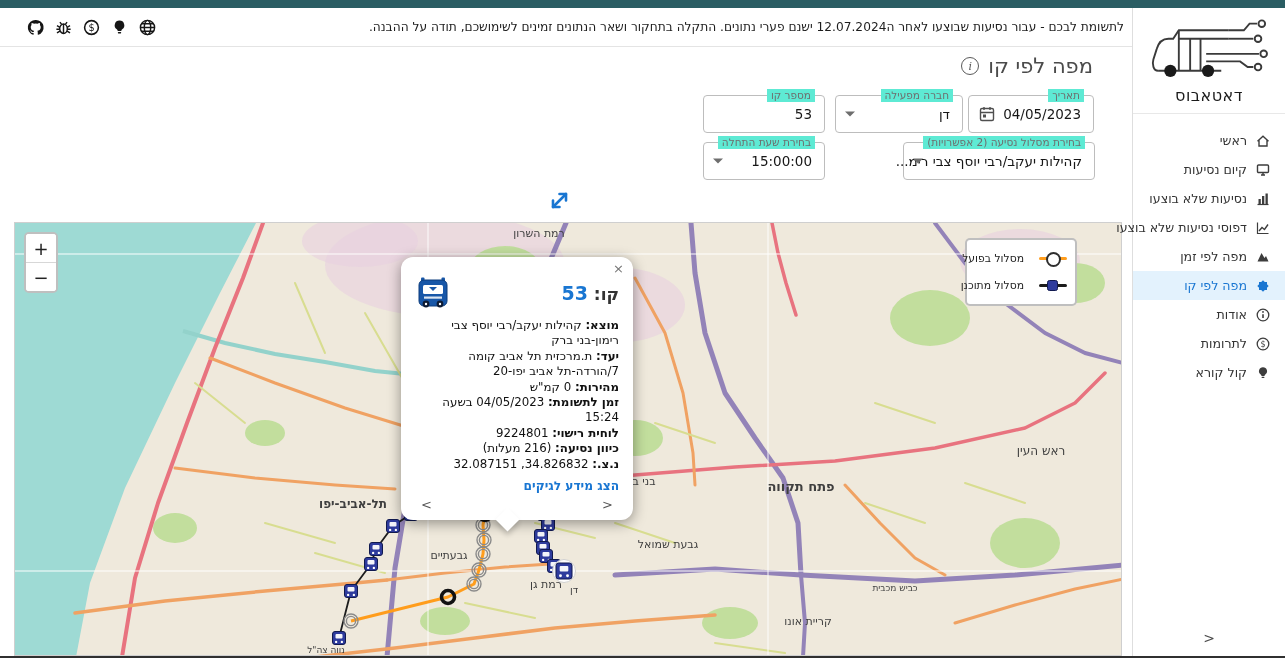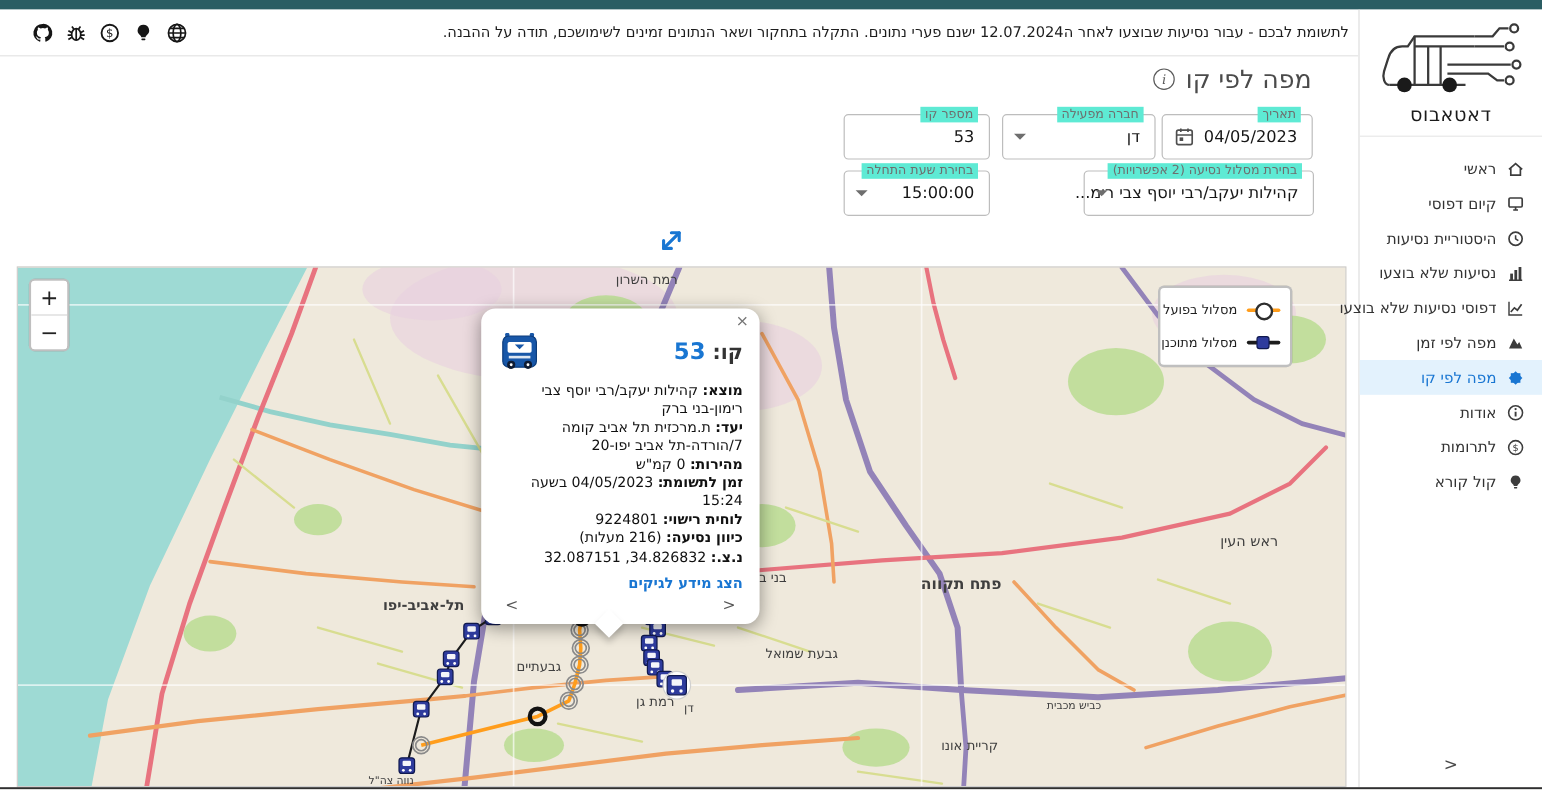--- a/index.html
+++ b/index.html
@@ -54,21 +54,21 @@
 
   
   .map{position:absolute;left:14px;top:222px;width:1108px;height:434px;background:#efe9dc;border:1px solid #cfcfcf;box-sizing:border-box;overflow:hidden;cursor:grab;}
   #mapsvg{position:absolute;left:0;top:0;}
 
   .zoomctl{position:absolute;left:9px;top:9px;width:30px;background:#fff;border:2px solid rgba(0,0,0,.25);border-radius:5px;z-index:30;overflow:hidden;}
   .zbtn{height:28px;display:flex;align-items:center;justify-content:center;font-size:18px;color:#222;cursor:pointer;background:#fff;}
   .zbtn + .zbtn{border-top:1px solid #d7d7d7;}
 
   .legend{position:absolute;right:44px;top:15px;width:92px;background:#fff;border:2px solid rgba(0,0,0,.25);border-radius:5px;z-index:30;padding:5px 8px;}
-  .leg-row{display:flex;align-items:center;gap:8px;height:27px;}
+  .leg-row{display:flex;align-items:center;gap:15px;height:27px;}
   .leg-icon{width:28px;height:15px;position:relative;flex:0 0 28px;}
   .leg-line{position:absolute;left:0;right:0;top:6px;height:3px;border-radius:2px;}
   .leg-circle{position:absolute;left:7px;top:1px;width:11px;height:11px;border:2px solid #2e2e2e;border-radius:50%;background:#fff;}
   .leg-sq{position:absolute;left:8px;top:2px;width:11px;height:11px;border-radius:2.5px;background:#2e3b9d;border:1px solid #10194f;box-sizing:border-box;}
   .leg-label{font-size:10.8px;color:#1e1e1e;white-space:nowrap;}
 
   
   .popup{position:absolute;left:386px;top:34px;width:232px;background:#fff;border-radius:12px;z-index:40;
          box-shadow:0 3px 14px rgba(0,0,0,.4);padding:10px 14px 6px;box-sizing:border-box;}
   .ptip{position:absolute;bottom:-8px;left:98px;width:17px;height:17px;background:#fff;transform:rotate(45deg);box-shadow:3px 3px 5px rgba(0,0,0,.18);}
@@ -160,30 +160,21 @@
           </span>
           <span>ראשי</span>
         </div>
         <div class="menu-item">
           <span class="mi">
             <svg viewBox="0 0 16 16">
               <rect x="2.5" y="3" width="11" height="7.5" rx="1" fill="none" stroke="currentColor" stroke-width="1.4"></rect>
               <path d="M6 13h4M8 10.5V13" stroke="currentColor" stroke-width="1.4" fill="none"></path>
             </svg>
           </span>
-          <span>קיום דפוסי</span>
-        </div>
-        <div class="menu-item">
-          <span class="mi">
-            <svg viewBox="0 0 16 16">
-              <circle cx="8" cy="8" r="5.5" fill="none" stroke="currentColor" stroke-width="1.4"></circle>
-              <path d="M8 5v3l2.3 1.6" fill="none" stroke="currentColor" stroke-width="1.3"></path>
-            </svg>
-          </span>
-          <span>היסטוריית נסיעות</span>
+          <span>קיום נסיעות</span>
         </div>
         <div class="menu-item">
           <span class="mi">
             <svg viewBox="0 0 16 16">
               <path d="M2.5 13.5h11" stroke="currentColor" stroke-width="1.2"></path>
               <rect x="3.5" y="8" width="2.3" height="5.5" fill="currentColor"></rect>
               <rect x="7" y="5" width="2.3" height="8.5" fill="currentColor"></rect>
               <rect x="10.5" y="2.5" width="2.3" height="11" fill="currentColor"></rect>
             </svg>
           </span>

